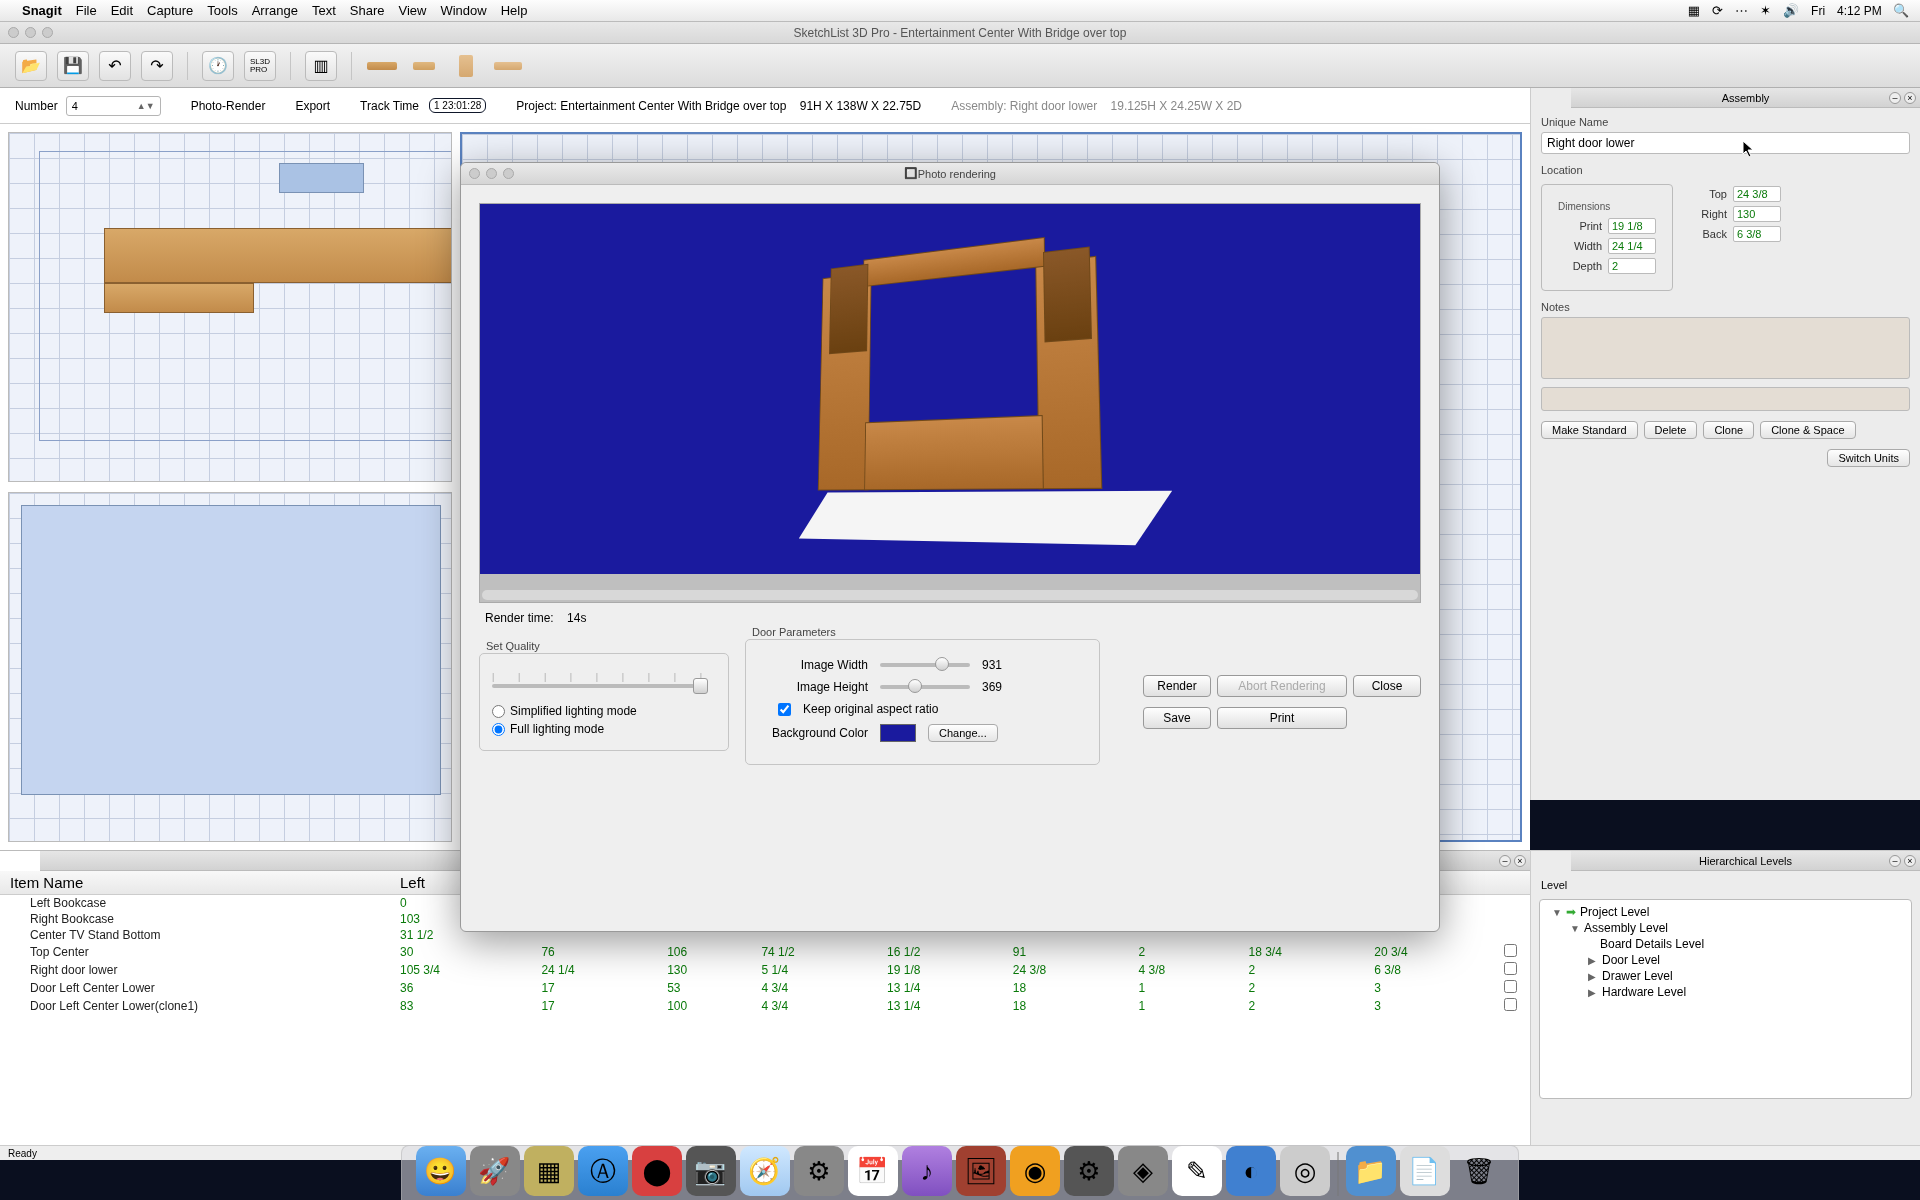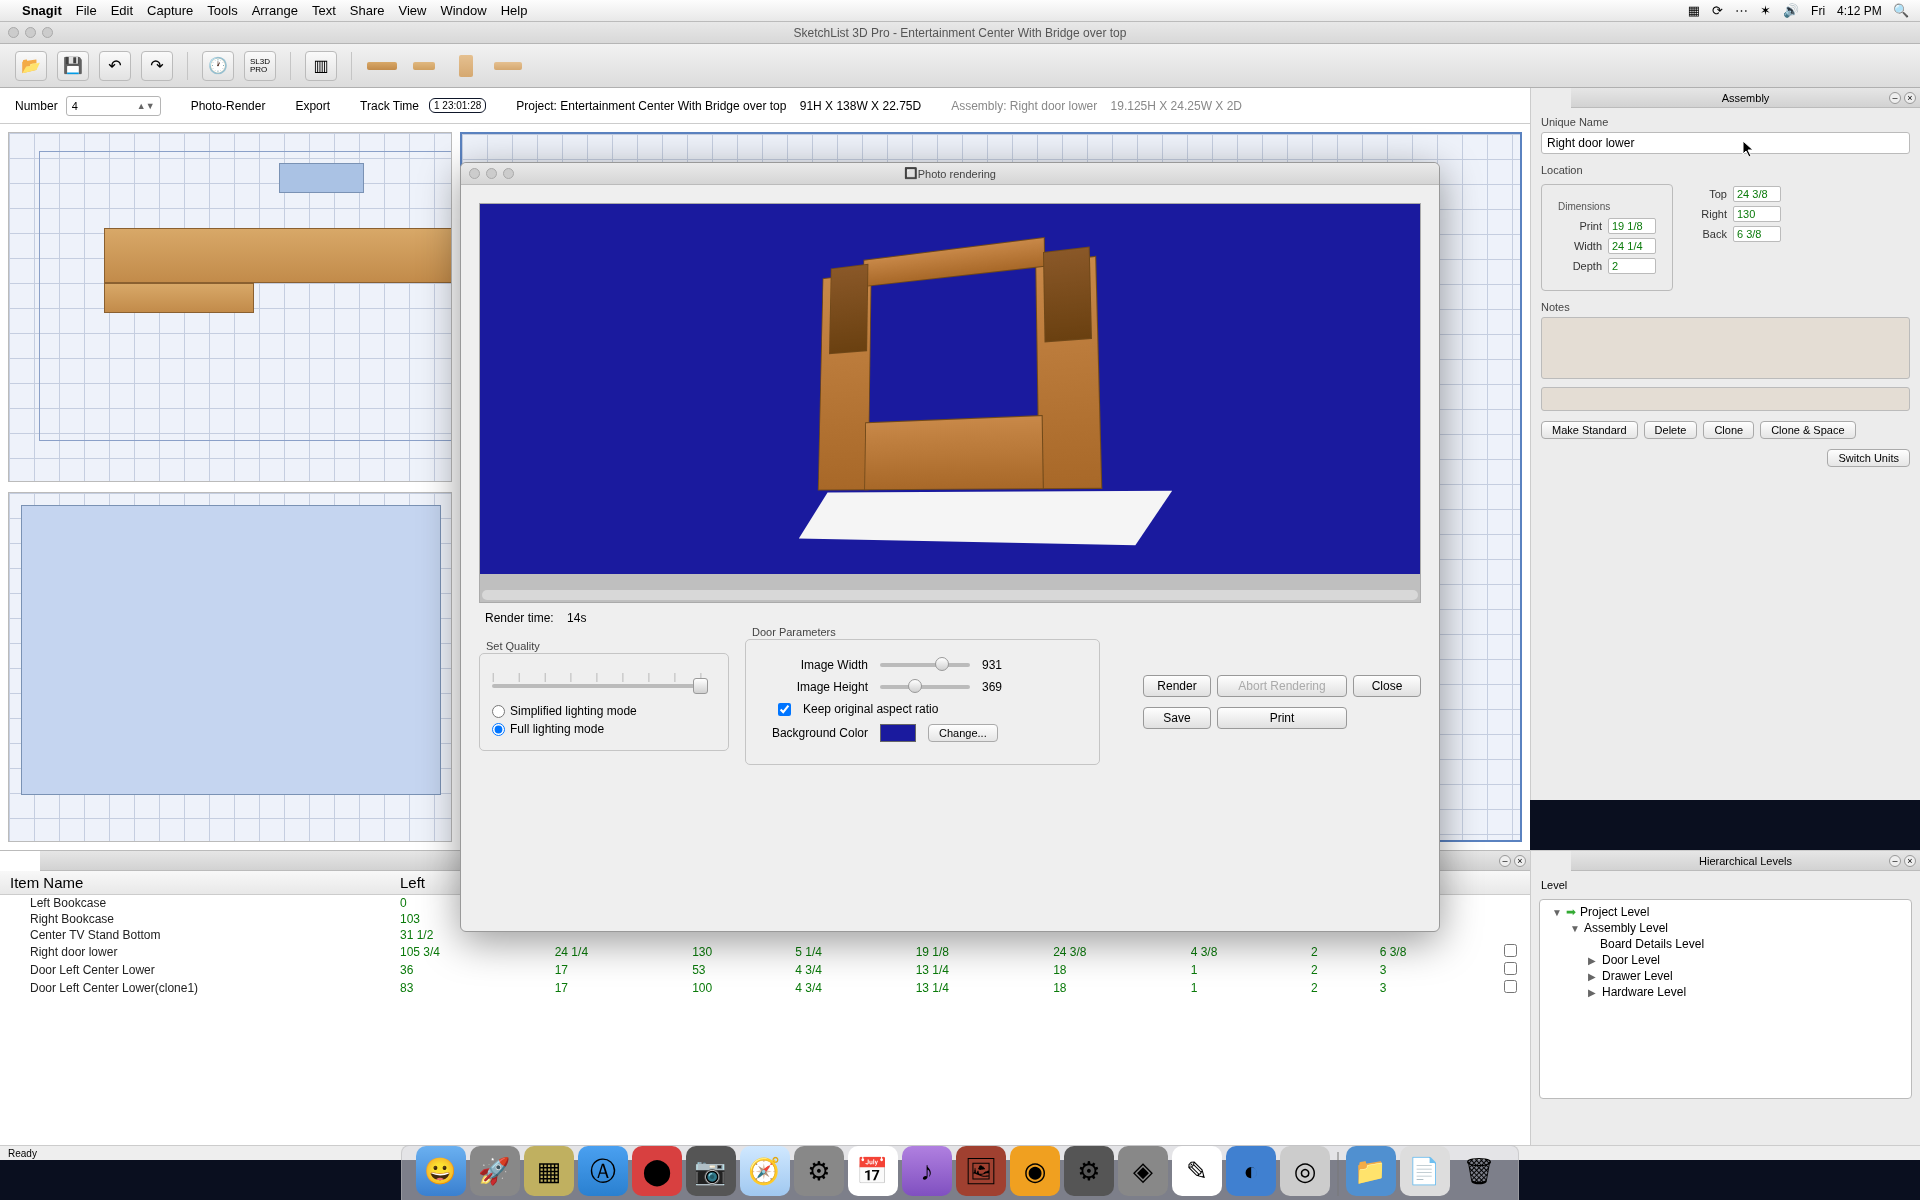--- a/index.html
+++ b/index.html
@@ -345,20 +345,33 @@
           <td></td>
           <td></td>
           <td></td>
           <td></td>
           <td></td>
           <td></td>
           <td></td>
           <td class="cb"></td>
         </tr>
         <tr>
+          <td class="name">Top Center</td>
+          <td>30</td>
+          <td>76</td>
+          <td>106</td>
+          <td>74 1/2</td>
+          <td>16 1/2</td>
+          <td>91</td>
+          <td>2</td>
+          <td>18 3/4</td>
+          <td>20 3/4</td>
+          <td class="cb"><input type="checkbox" style=""></td>
+        </tr>
+        <tr>
           <td class="name">Right door lower</td>
           <td>105 3/4</td>
           <td>24 1/4</td>
           <td>130</td>
           <td>5 1/4</td>
           <td>19 1/8</td>
           <td>24 3/8</td>
           <td>4 3/8</td>
           <td>2</td>
           <td>6 3/8</td>

